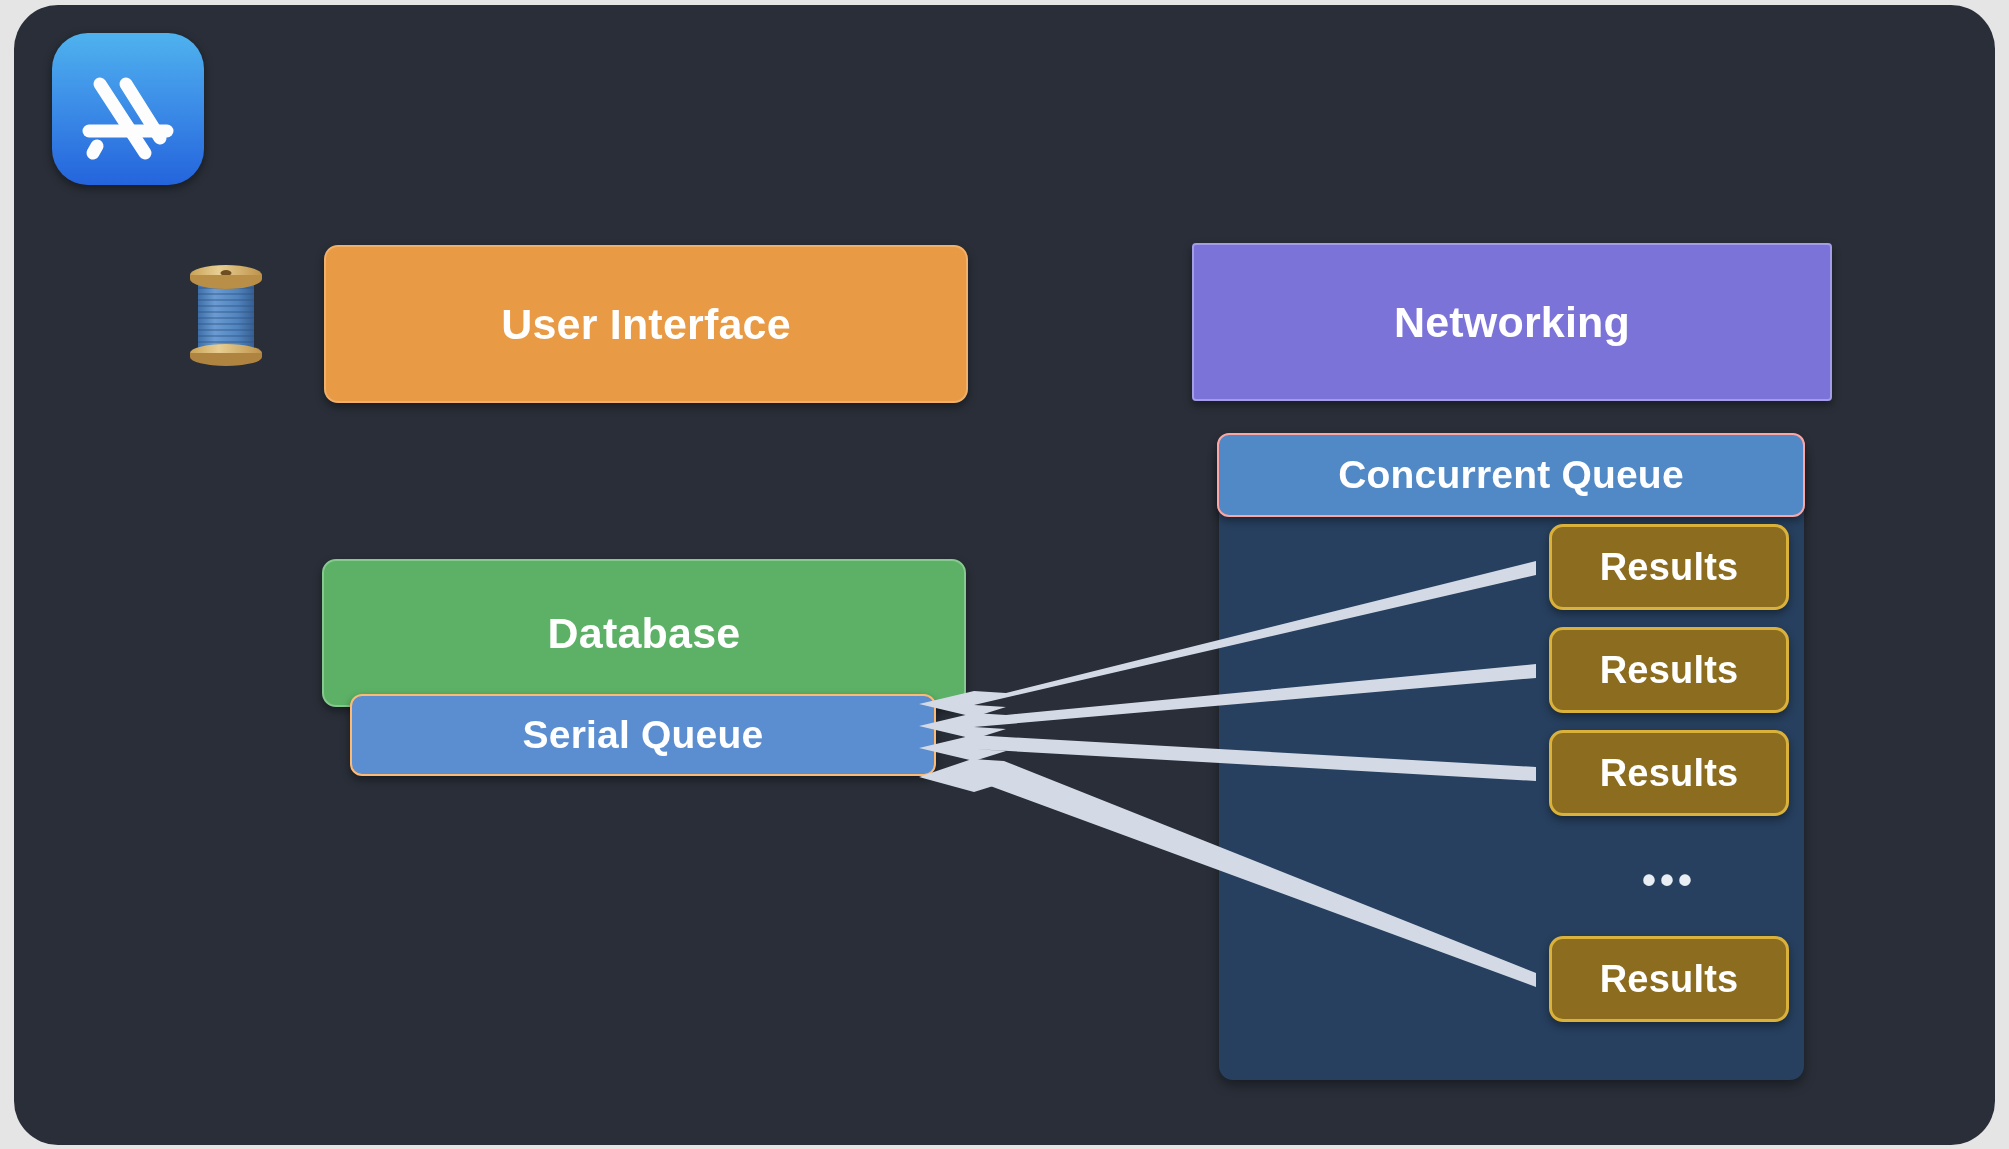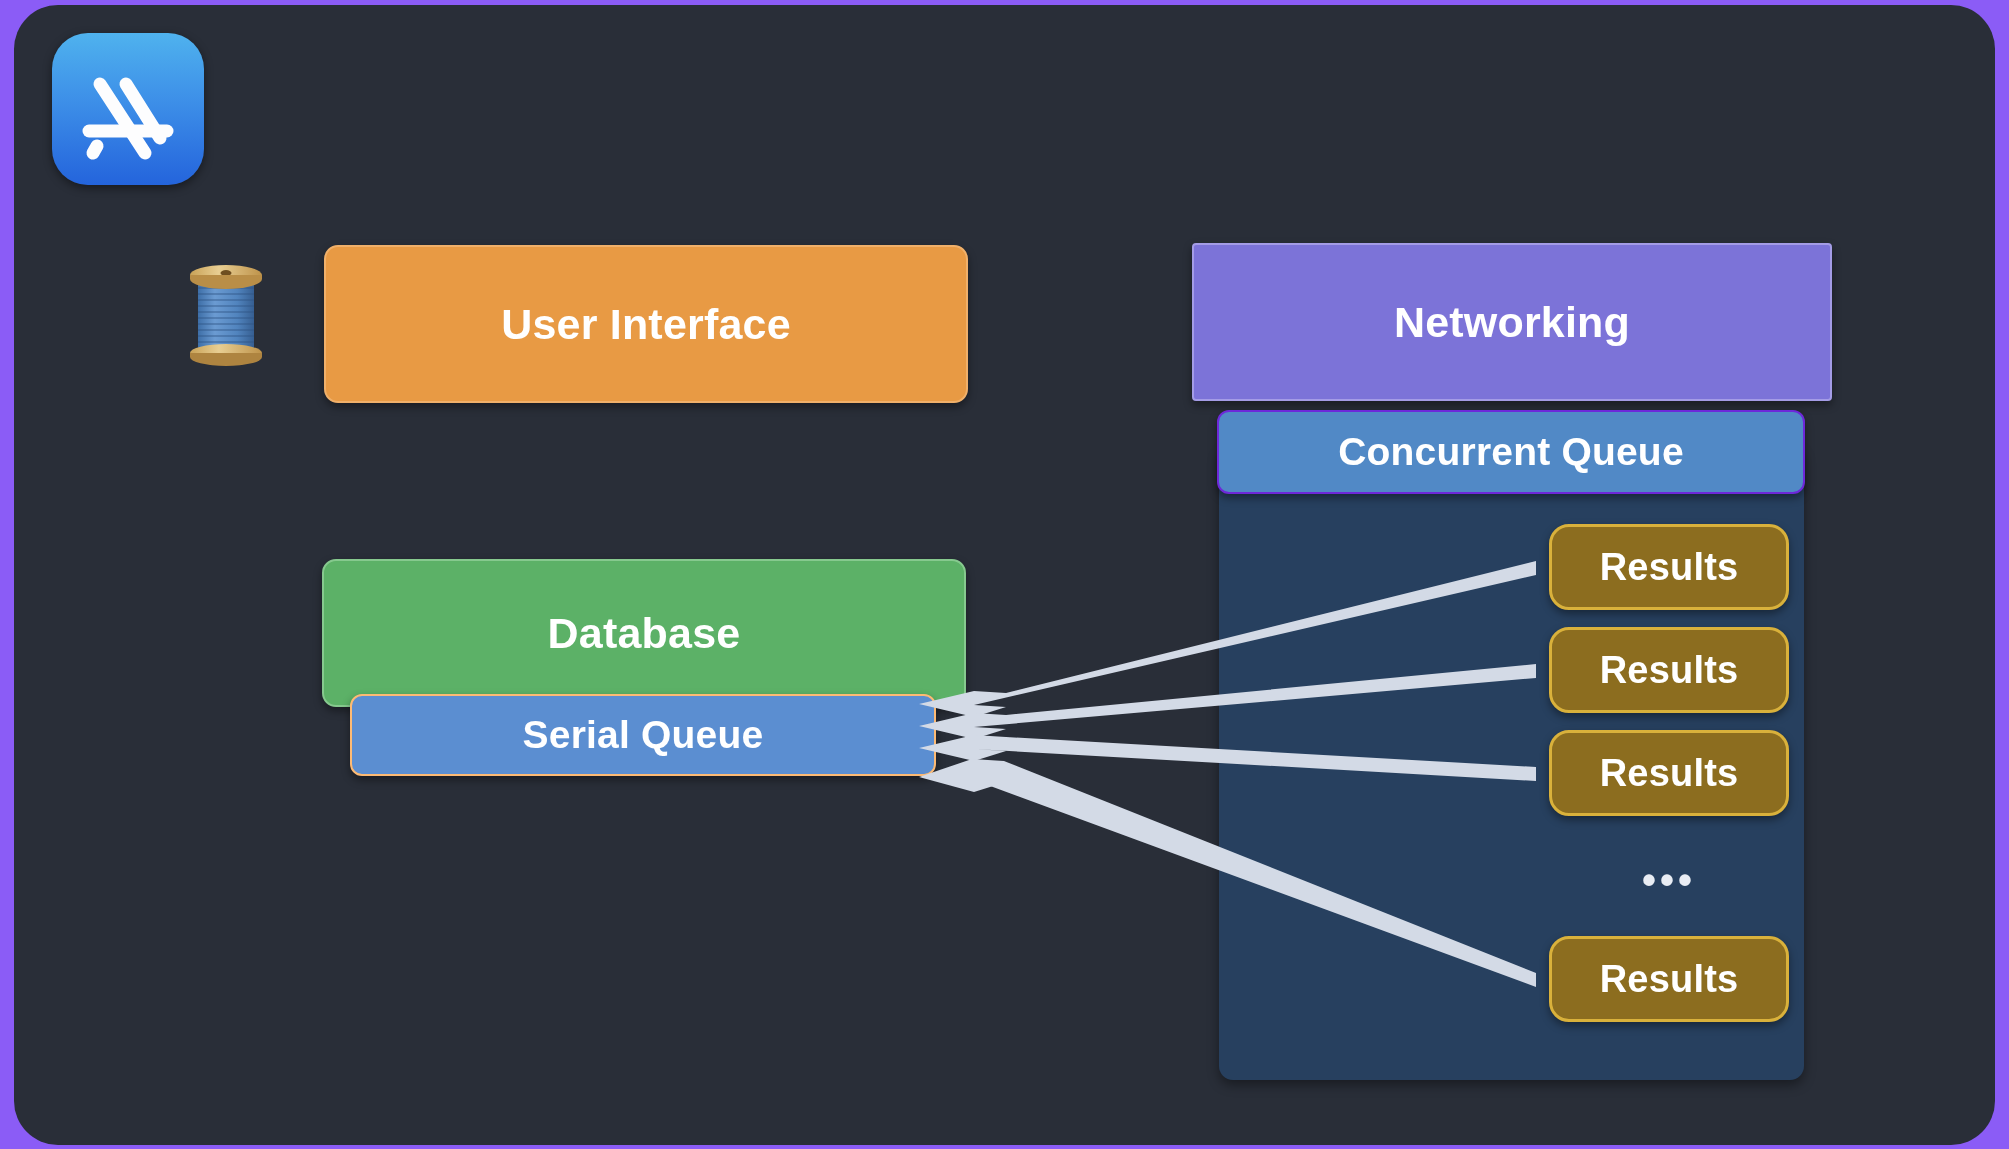--- a/index.html
+++ b/index.html
@@ -9,21 +9,21 @@
     width: 2009px;
     height: 1149px;
     overflow: hidden;
     font-family: "Liberation Sans", sans-serif;
   }
 
   #stage {
     position: relative;
     width: 2009px;
     height: 1149px;
-    background: #8b5cf6;
+    background: #e5e5e5;
   }
 
   
   #slide {
     position: absolute;
     left: 14px;
     top: 5px;
     width: 1981px;
     height: 1140px;
     background: #292E38;
@@ -105,34 +105,34 @@
   #concurrent-panel {
     position: absolute;
     left: 1205px; top: 440px;
     width: 585px; height: 635px;
     background: #27405F;
     border-radius: 14px;
     box-shadow: 0 5px 12px rgba(0,0,0,0.40);
   }
 
   #block-concurrent-queue {
-    left: 1203px; top: 405px; width: 588px; height: 84px;
+    left: 1203px; top: 428px; width: 588px; height: 84px;
     background: #5189C6;
-    border: 2px solid #6d28d9;
+    border: 2px solid #fca5a5;
     border-radius: 12px;
     font-size: 39px;
     z-index: 4;
     text-align: center;
   }
 
   .result-block {
     width: 240px; height: 86px;
     background: #8C6D1F;
     border: 3px solid #D9B13B;
-    border-radius: 20px;
+    border-radius: 14px;
     font-size: 38px;
     z-index: 5;
   }
   #result-0 { left: 1535px; top: 519px; }
   #result-1 { left: 1535px; top: 622px; }
   #result-2 { left: 1535px; top: 725px; }
   #result-3 { left: 1535px; top: 931px; }
 
   #ellipsis {
     position: absolute;

